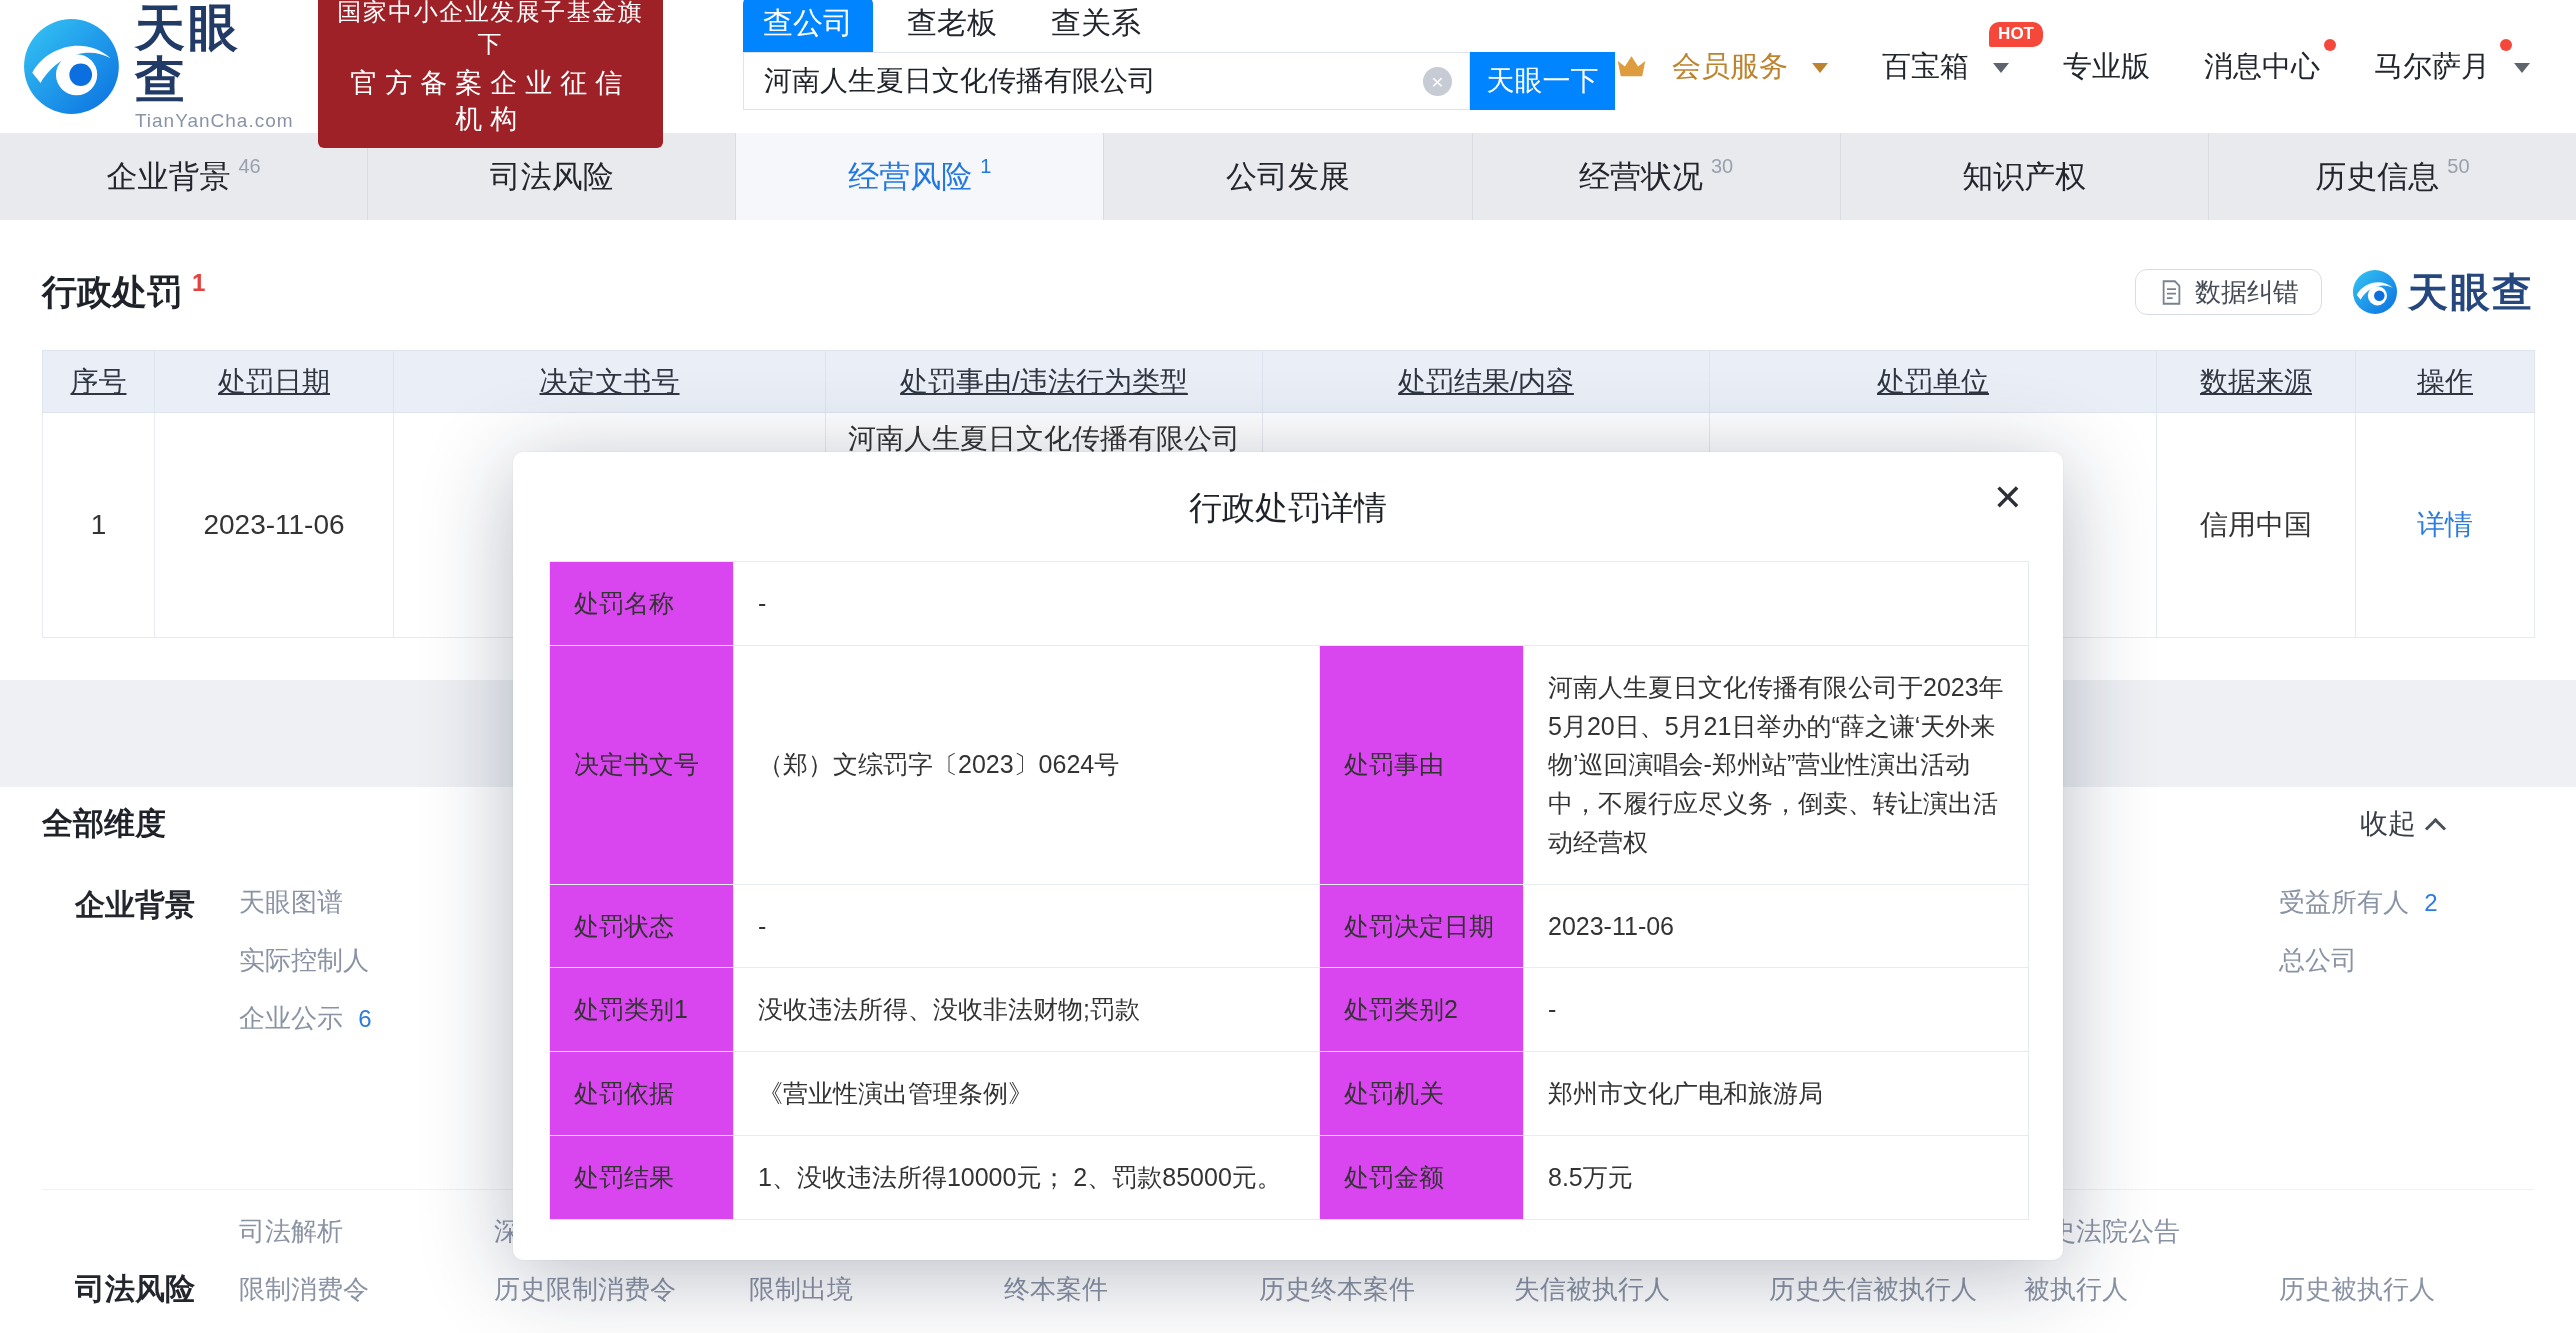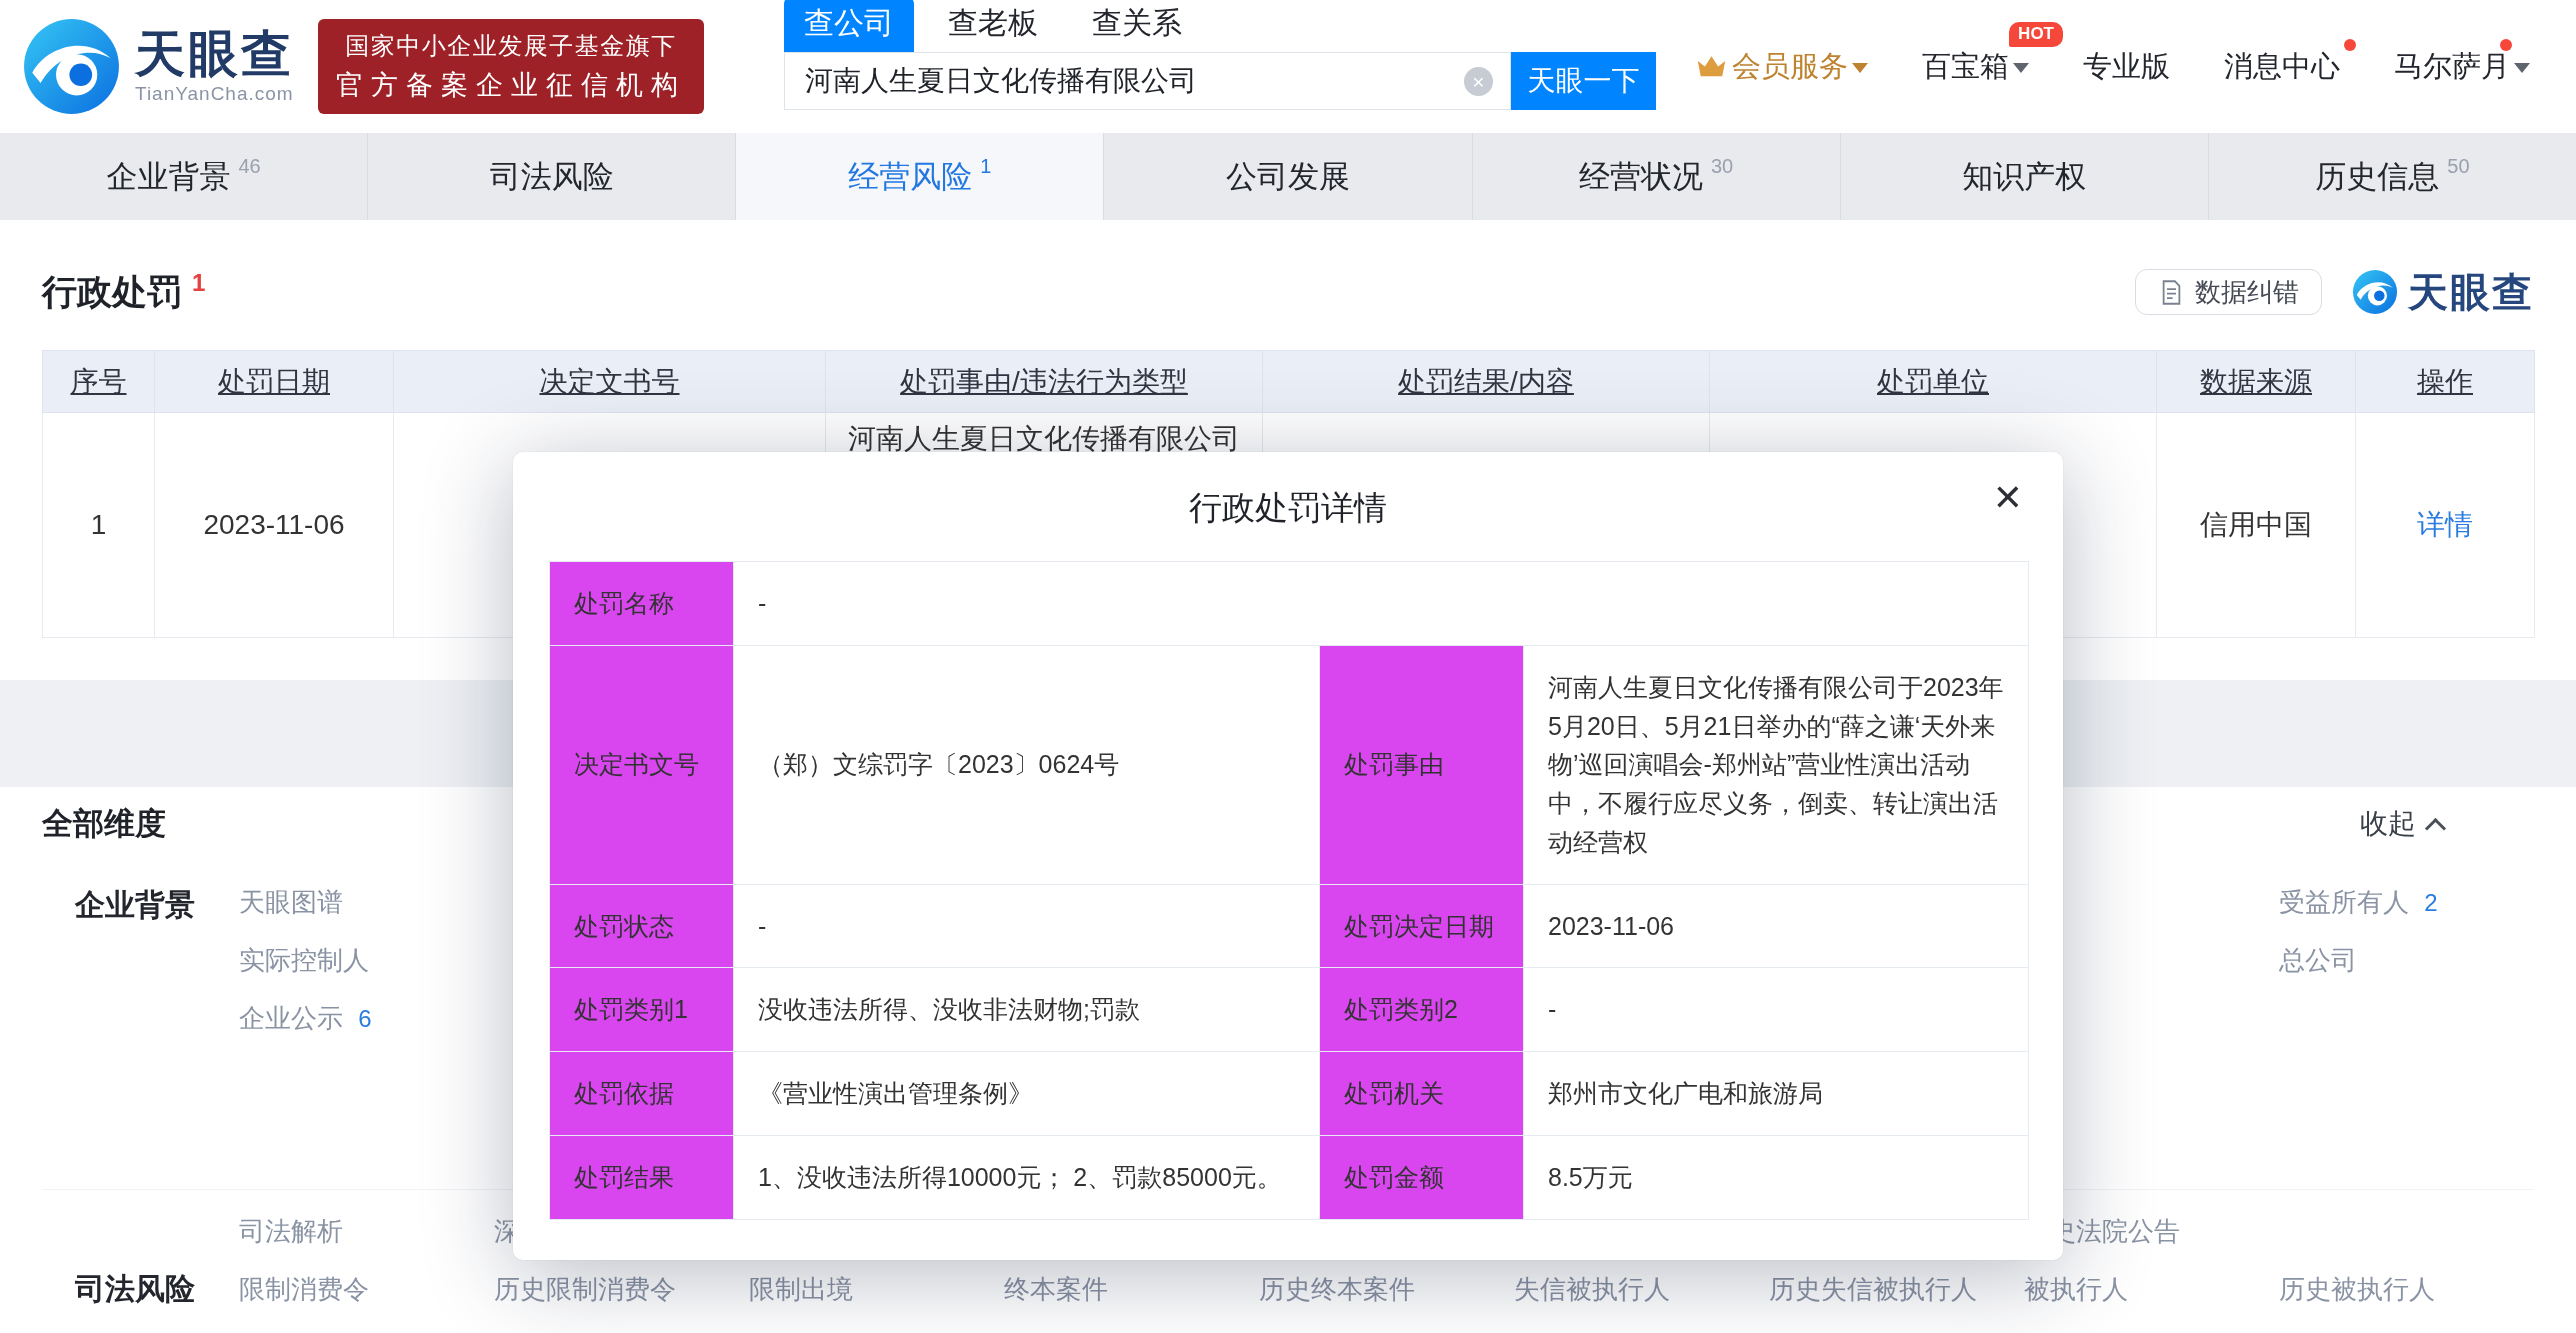--- a/index.html
+++ b/index.html
@@ -24,21 +24,21 @@
   .search-tabs { display:flex; align-items:flex-end; gap:14px; height:46px; }
   .stab { font-size:30px; color:#23262d; padding:7px 20px 8px; cursor:pointer; }
   .stab.active { background:#0084ff; color:#fff; border-radius:8px 8px 0 0; }
   .search-box { display:flex; }
   .search-input-wrap { position:relative; width:727px; }
   .search-input { width:100%; height:58px; border:1px solid #dfe3ea; font-size:28px; padding:0 64px 0 20px; color:#1f2329; outline:none; background:#fff; }
   .clear-icon { position:absolute; right:18px; top:15px; width:29px; height:29px; background:#c7cbd3; border-radius:50%; color:#fff; font-size:21px; line-height:29px; text-align:center; cursor:pointer; }
   .search-btn { width:145px; height:58px; background:#0084ff; color:#fff; font-size:28px; border:none; cursor:pointer; }
 
   .header-menu { margin-left:auto; display:flex; align-items:center; gap:54px; font-size:29px; padding-right:12px; }
-  .menu-item { position:relative; display:flex; align-items:center; gap:4px; color:#23262d; cursor:pointer; white-space:nowrap; }
+  .menu-item { position:relative; display:flex; align-items:center; gap:24px; color:#23262d; cursor:pointer; white-space:nowrap; }
   .menu-item.vip { color:#bd832e; }
   .crown-icon { width:33px; height:33px; }
   .caret { width:0; height:0; border:8px solid transparent; border-top:10px solid #5f646d; margin-top:10px; }
   .menu-item.vip .caret { border-top-color:#bd832e; }
   .hot-badge { position:absolute; top:-25px; right:-34px; background:#f5483b; color:#fff; font-size:17px; font-weight:700; padding:2px 9px 3px; border-radius:10px 10px 10px 2px; }
   .red-dot { position:absolute; top:-8px; width:12px; height:12px; background:#f5483b; border-radius:50%; }
   .dot-msg { right:-16px; }
   .dot-user { right:18px; }
 
   

